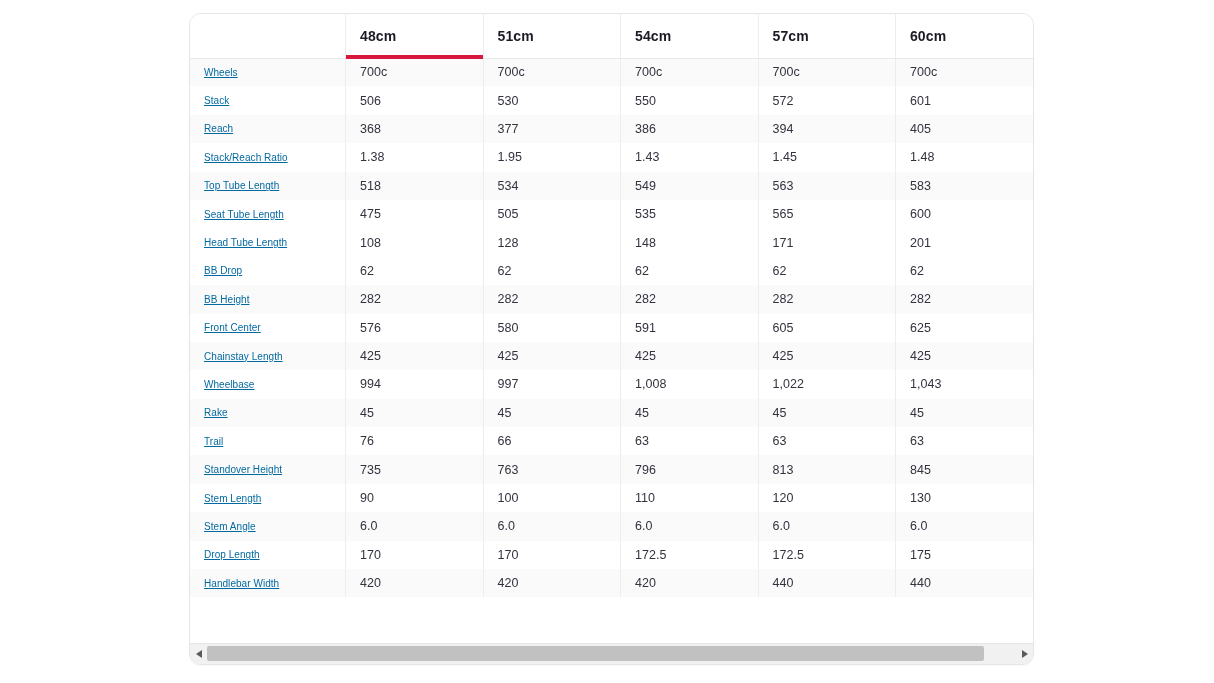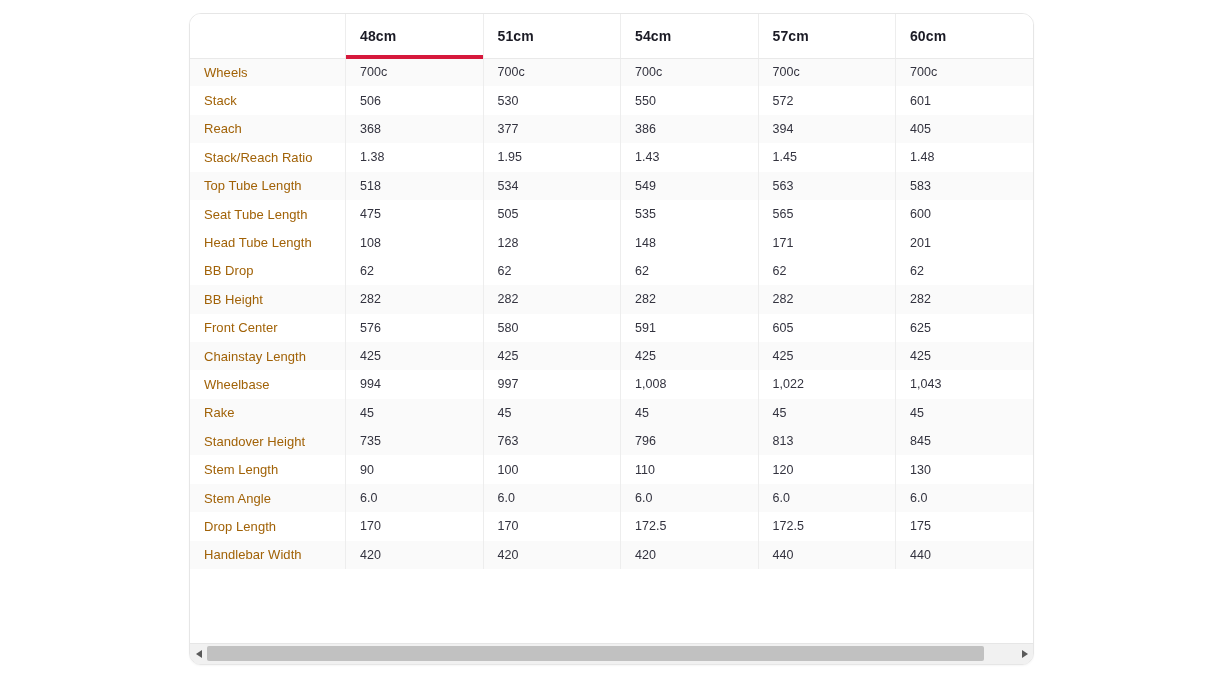--- a/index.html
+++ b/index.html
@@ -83,23 +83,24 @@
     padding: 0 0 0 14px;
     vertical-align: middle;
     border-right: 1px solid #ededed;
     box-sizing: border-box;
     white-space: nowrap;
     overflow: hidden;
   }
   tbody td:last-child { border-right: none; }
 
   tbody td.row-label {
-    color: #a16207;
-    font-size: 13px;
+    color: #0369a1;
+    font-size: 10px;
     letter-spacing: 0.05px;
+    text-decoration: underline;
   }
   tbody td.row-value {
     color: #33333f;
     font-size: 12.5px;
     letter-spacing: 0.05px;
   }
 
   tbody tr.stripe td { background: #fafafa; }
   tbody tr.plain td  { background: #ffffff; }
 
@@ -271,20 +272,28 @@
             <td class="row-value">1,043</td>
           </tr>
           <tr class="stripe">
             <td class="row-label">Rake</td>
             <td class="row-value">45</td>
             <td class="row-value">45</td>
             <td class="row-value">45</td>
             <td class="row-value">45</td>
             <td class="row-value">45</td>
           </tr>
+          <tr class="plain">
+            <td class="row-label">Trail</td>
+            <td class="row-value">76</td>
+            <td class="row-value">66</td>
+            <td class="row-value">63</td>
+            <td class="row-value">63</td>
+            <td class="row-value">63</td>
+          </tr>
           <tr class="stripe">
             <td class="row-label">Standover Height</td>
             <td class="row-value">735</td>
             <td class="row-value">763</td>
             <td class="row-value">796</td>
             <td class="row-value">813</td>
             <td class="row-value">845</td>
           </tr>
           <tr class="plain">
             <td class="row-label">Stem Length</td>

